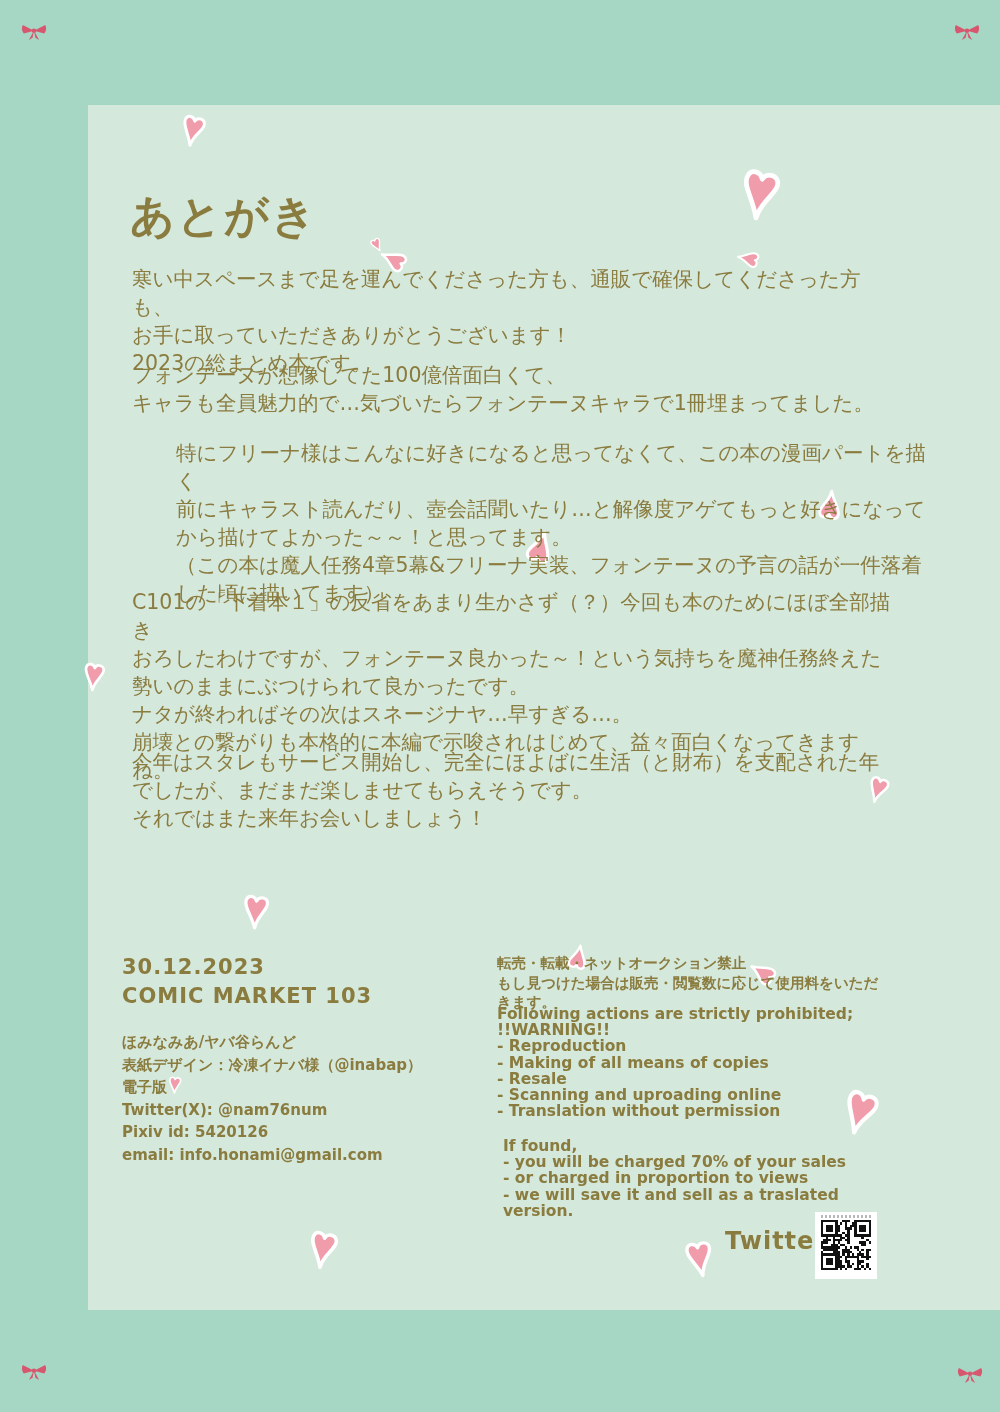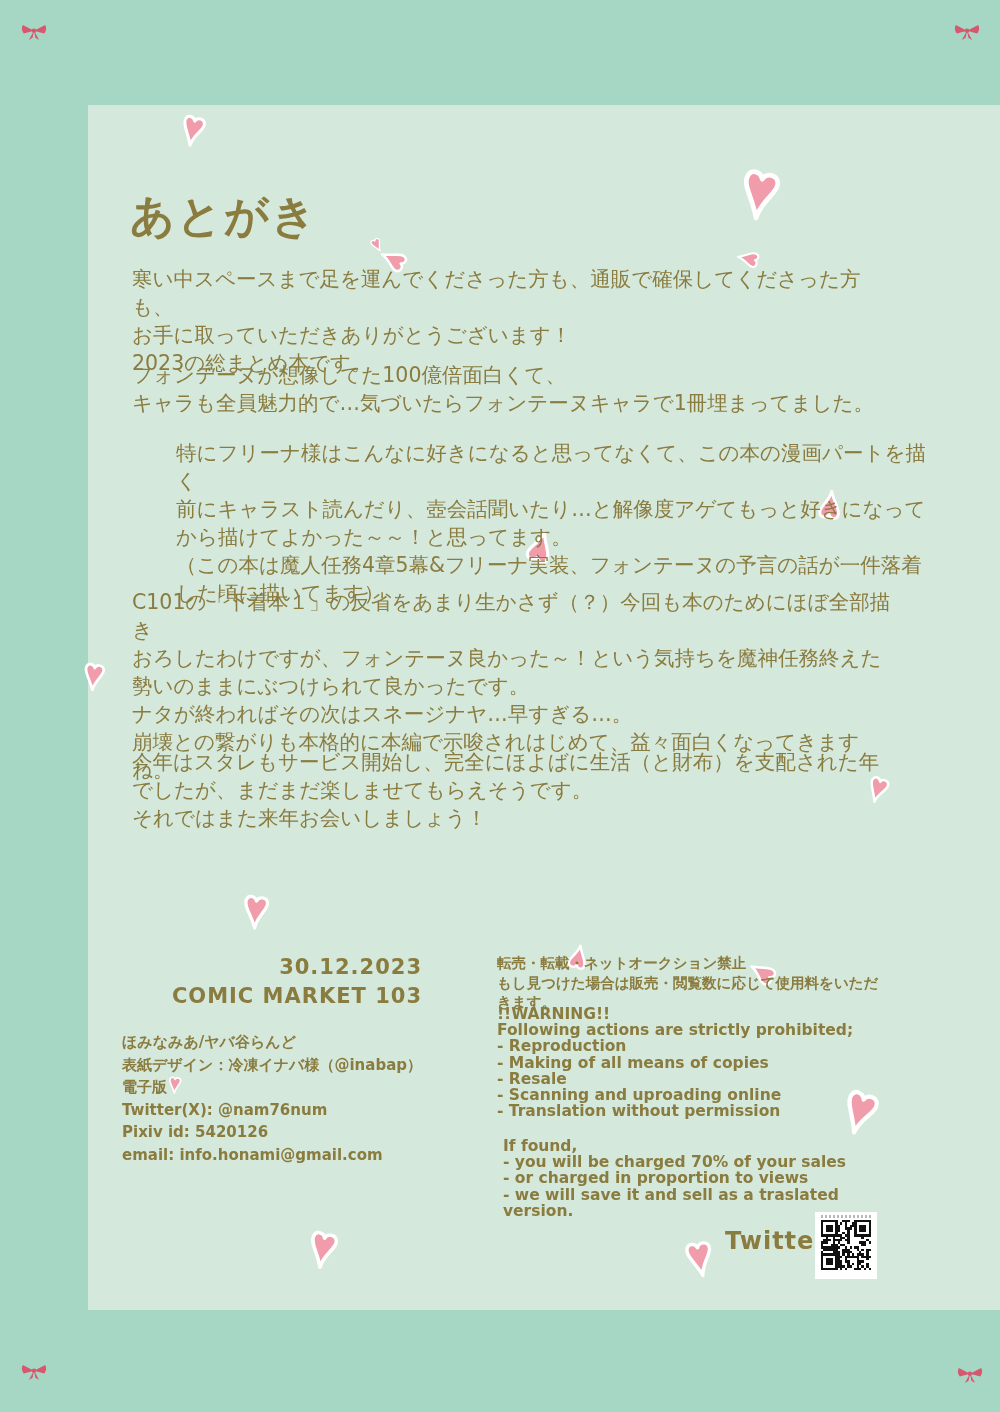--- a/index.html
+++ b/index.html
@@ -35,21 +35,21 @@
     position:absolute;left:44px;width:762px;
     font-size:20.5px;font-weight:400;line-height:28px;
     color:var(--ink);white-space:pre-line;z-index:2;
     letter-spacing:0px;
   }
   .p1{top:160px;} .p2{top:256px;} .p3{top:334px;margin-left:44px;} .p4{top:483px;} .p5{top:643px;}
   .colophon{
     position:absolute;left:34px;top:848px;z-index:2;color:var(--ink);
   }
   .colophon .date,.colophon .event{
-    font-size:21px;font-weight:bold;line-height:29px;letter-spacing:1px;text-align:right;
+    font-size:21px;font-weight:bold;line-height:29px;letter-spacing:1px;
   }
   .colophon .credits{
     margin-top:20px;
     font-size:15px;font-weight:bold;line-height:22.5px;white-space:pre-line;
   }
   .rights-jp{
     position:absolute;left:409px;top:849px;width:390px;z-index:2;
     font-size:14.5px;font-weight:bold;line-height:19.5px;
     color:var(--ink);white-space:pre-line;
   }
@@ -120,22 +120,22 @@
 電子版
 Twitter(X): @nam76num
 Pixiv id: 5420126
 email: info.honami@gmail.com</div>
     </div>
 
     <div class="rights-jp">転売・転載・ネットオークション禁止
 もし見つけた場合は販売・閲覧数に応じて使用料をいただきます。</div>
 
     <div class="rights-en">
+      <div>Following actions are strictly prohibited;</div>
       <div>!!WARNING!!</div>
-      <div>Following actions are strictly prohibited;</div>
       <div class="list">- Reproduction
 - Making of all means of copies
 - Resale
 - Scanning and uproading online
 - Translation without permission</div>
     </div>
 
     <div class="if-found">
       <div>If found,</div>
       <div class="list">- you will be charged 70% of your sales

